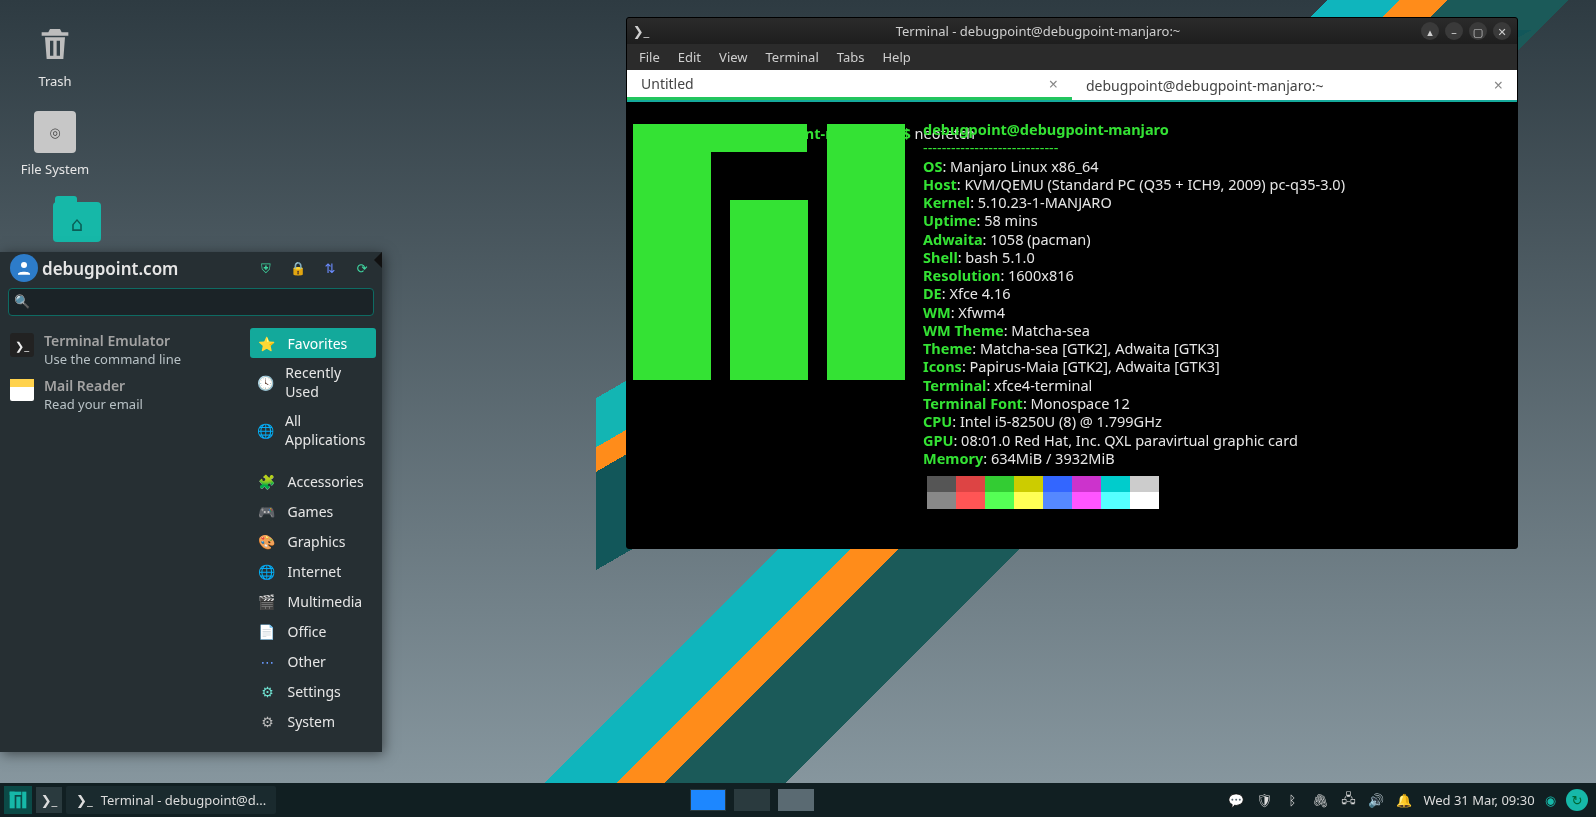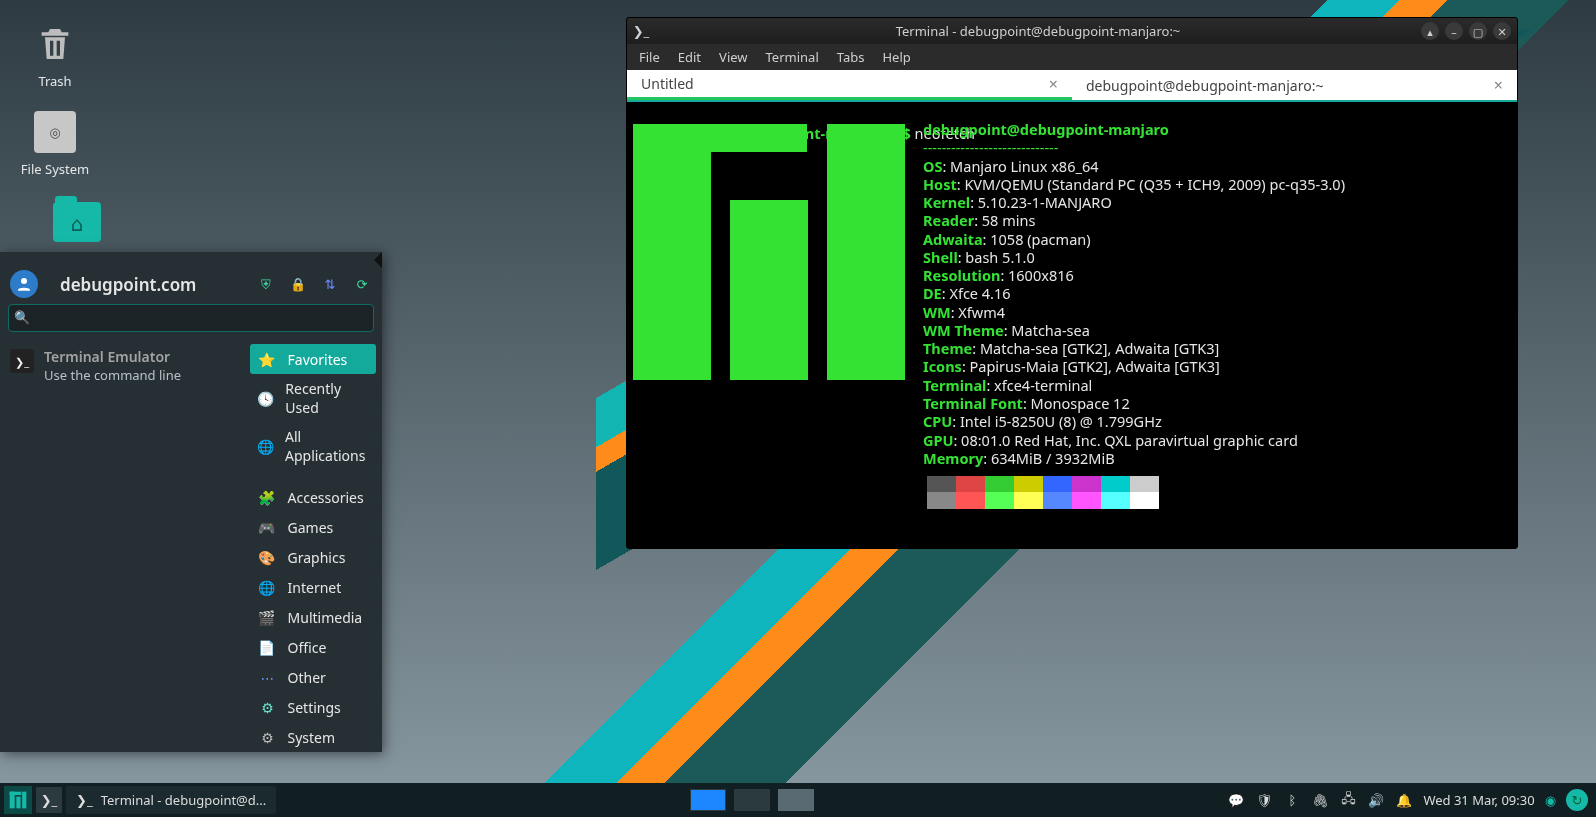--- a/index.html
+++ b/index.html
@@ -17,21 +17,21 @@
   .desktop-icon .icon-box{width:48px;height:48px;margin:0 auto 4px;display:flex;align-items:center;justify-content:center;}
   .trash-svg{color:#c7c7c7}
   .fs-icon{background:#c7c7c7;border-radius:4px;width:42px;height:42px;display:flex;align-items:center;justify-content:center;color:#4a4a4a;}
   .home-folder{width:48px;height:40px;background:#16b8a8;border-radius:4px;position:relative;}
   .home-folder::before{content:"";position:absolute;top:-6px;left:2px;width:22px;height:8px;background:#16b8a8;border-radius:3px 3px 0 0;}
   .home-symbol{position:absolute;left:0;right:0;top:8px;color:#0a5f57;font-size:20px;text-align:center;}
 
   
   .app-menu{position:absolute;left:0;top:252px;width:382px;height:500px;background:#262f33;box-shadow:2px 2px 12px rgba(0,0,0,.5);}
   .app-menu::before{content:"";position:absolute;right:0;top:0;border:8px solid transparent;border-right-color:#111;}
-  .menu-header{display:flex;align-items:center;padding:18px 10px 6px;gap:22px;}
+  .menu-header{display:flex;align-items:center;padding:2px 10px 6px;gap:4px;}
   .avatar{width:28px;height:28px;border-radius:50%;background:#2d7cc9;display:flex;align-items:center;justify-content:center;}
   .avatar svg{width:18px;height:18px;}
   .user-name{font-size:17px;font-weight:600;flex:1;}
   .hdr-icons{display:flex;gap:12px;align-items:center;}
   .hdr-icons span{width:20px;height:20px;display:flex;align-items:center;justify-content:center;color:#cfe;}
   .search-wrap{padding:0 8px 8px;}
   .search{width:100%;height:28px;background:#1b2327;border:1px solid #0e6b63;border-radius:4px;color:#dfe;padding:0 8px 0 26px;font-size:13px;outline:none;}
   .search-wrap{position:relative;}
   .search-wrap .mag{position:absolute;left:14px;top:4px;color:#8fb;}
   .menu-body{display:flex;height:calc(100% - 84px);}
@@ -134,20 +134,31 @@
     <div class="fav-col" id="favcol">
         <div class="fav-item">
           <div class="fav-icon">
             <div style="width:24px;height:24px;background:#222;color:#eee;border-radius:3px;font-size:11px;display:flex;align-items:center;justify-content:center">❯_</div>
           </div>
           <div>
             <div class="fav-title">Terminal Emulator</div>
             <div class="fav-sub">Use the command line</div>
           </div>
         </div>
+        <div class="fav-item">
+          <div class="fav-icon">
+            <div style="width:24px;height:22px;background:#fff;border-radius:2px;position:relative">
+              <div style="position:absolute;left:0;right:0;top:0;height:8px;background:#ffd24d"></div>
+            </div>
+          </div>
+          <div>
+            <div class="fav-title">Mail Reader</div>
+            <div class="fav-sub">Read your email</div>
+          </div>
+        </div>
       </div>
     <div class="cat-col" id="catcol">
         <div class="cat-item active">
           <span class="ci" style="color:#ffd24d">⭐</span>
           <span>Favorites</span>
         </div>
         <div class="cat-item">
           <span class="ci" style="color:#ff9a3d">🕓</span>
           <span>Recently Used</span>
         </div>
@@ -231,21 +242,21 @@
   <div class="bar" style="left:0;top:0;width:174px;height:28px"></div>
   <div class="bar" style="left:0;top:0;width:78px;height:256px"></div>
   <div class="bar" style="left:97px;top:76px;width:78px;height:180px"></div>
   <div class="bar" style="left:194px;top:0;width:78px;height:256px"></div>
 </div>
 <div class="info-col" id="infocol"><span class="g">debugpoint@debugpoint-manjaro</span>
 <span class="gn">-----------------------------</span>
 <span class="g">OS</span><span class="w">: Manjaro Linux x86_64</span>
 <span class="g">Host</span><span class="w">: KVM/QEMU (Standard PC (Q35 + ICH9, 2009) pc-q35-3.0)</span>
 <span class="g">Kernel</span><span class="w">: 5.10.23-1-MANJARO</span>
-<span class="g">Reader</span><span class="w">: 58 mins</span>
+<span class="g">Uptime</span><span class="w">: 58 mins</span>
 <span class="g">Adwaita</span><span class="w">: 1058 (pacman)</span>
 <span class="g">Shell</span><span class="w">: bash 5.1.0</span>
 <span class="g">Resolution</span><span class="w">: 1600x816</span>
 <span class="g">DE</span><span class="w">: Xfce 4.16</span>
 <span class="g">WM</span><span class="w">: Xfwm4</span>
 <span class="g">WM Theme</span><span class="w">: Matcha-sea</span>
 <span class="g">Theme</span><span class="w">: Matcha-sea [GTK2], Adwaita [GTK3]</span>
 <span class="g">Icons</span><span class="w">: Papirus-Maia [GTK2], Adwaita [GTK3]</span>
 <span class="g">Terminal</span><span class="w">: xfce4-terminal</span>
 <span class="g">Terminal Font</span><span class="w">: Monospace 12</span>

